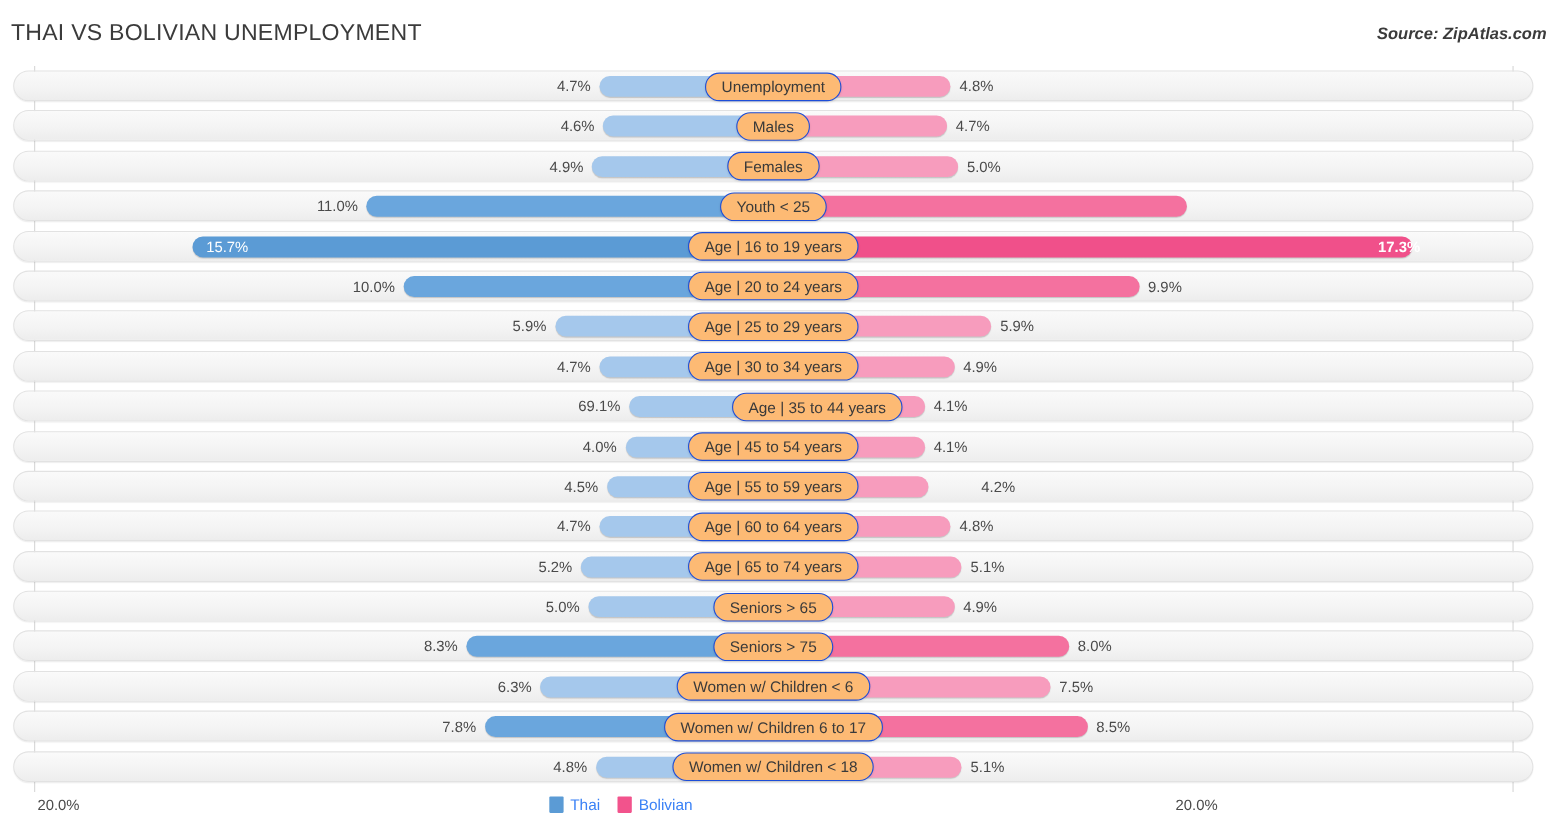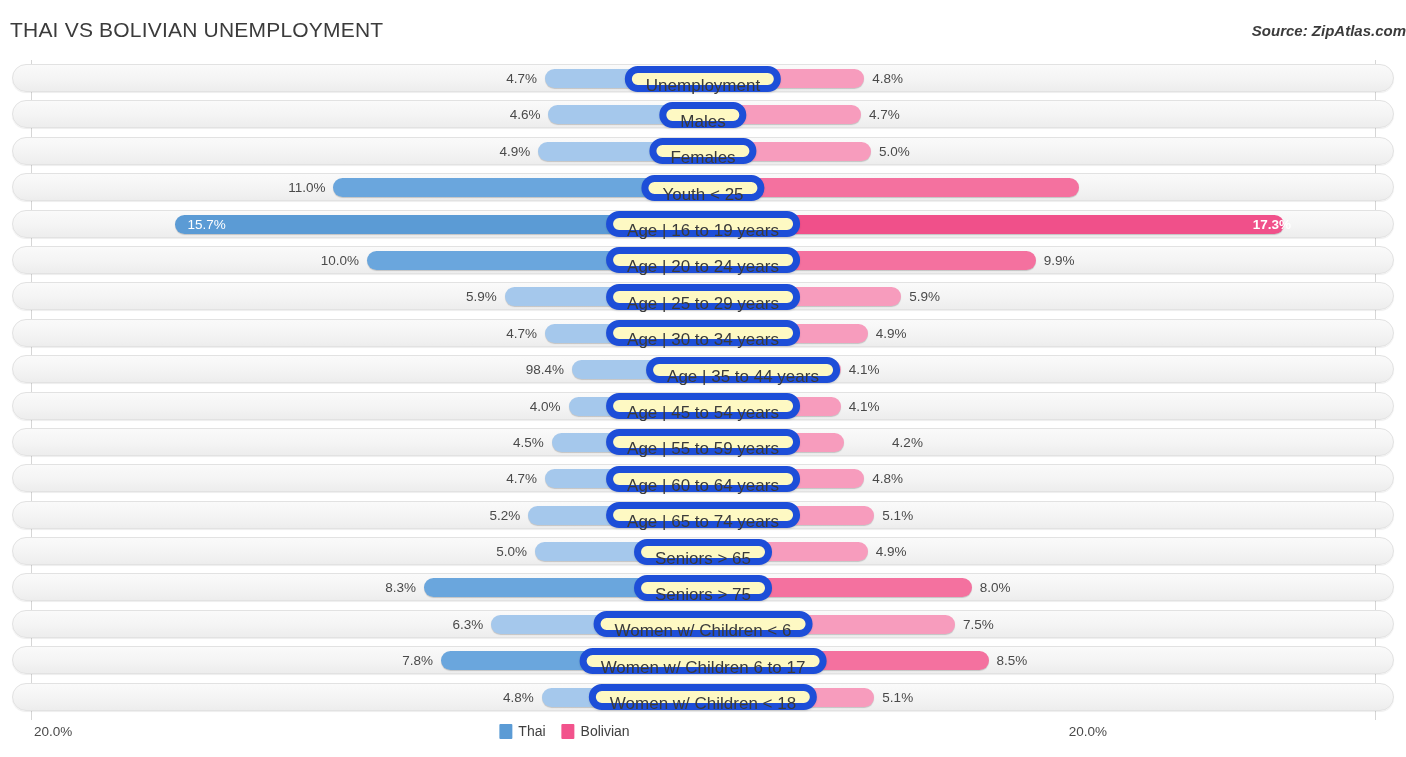--- a/index.html
+++ b/index.html
@@ -100,24 +100,24 @@
   .val.inside { color: #ffffff; }
 
   .catlabel {
     position: absolute;
     top: 5.5px;
     left: 50%;
     transform: translateX(-50%);
     height: 26px;
     line-height: 25px;
     padding: 0 14px;
-    background: #fef9c3;
-    border: 7px solid #1d4ed8;
+    background: #fdba74;
+    border: 1px solid #1d4ed8;
     border-radius: 13px;
-    font-size: 17px;
+    font-size: 14px;
     color: #3a3a3a;
     white-space: nowrap;
     box-shadow: 0 1px 2px rgba(0,0,0,0.13);
     z-index: 5;
   }
 
   
   .footer {
     position: absolute;
     left: 0; top: 720px;
@@ -138,21 +138,21 @@
   }
   .legend {
     position: absolute;
     left: 50%;
     transform: translateX(-50%);
     top: 3px;
     display: flex;
     align-items: center;
     gap: 7px;
     font-size: 14px;
-    color: #404040;
+    color: #3b82f6;
   }
   .legend .entry { display: flex; align-items: center; gap: 6px; margin-right: 9px; }
   .swatch { width: 13px; height: 15px; border-radius: 1px; display: inline-block; }
 </style>
 </head>
 <body>
 
 <div id="page">
 
   <div class="title">THAI VS BOLIVIAN UNEMPLOYMENT</div>
@@ -223,21 +223,21 @@
           <div class="bar left" style="left: 545.08px; width: 157.92px; background: rgb(165, 200, 236);"></div>
           <div class="bar right" style="left: 703px; width: 164.64px; background: rgb(247, 156, 189);"></div>
           <div class="val" style="right: 868.92px;">4.7%</div>
           <div class="val" style="left: 875.64px;">4.9%</div>
           <div class="catlabel" style="left: 703px;">Age | 30 to 34 years</div>
         </div>
         <div class="row">
           <div class="track"></div>
           <div class="bar left" style="left: 571.96px; width: 131.04px; background: rgb(165, 200, 236);"></div>
           <div class="bar right" style="left: 703px; width: 137.76px; background: rgb(247, 156, 189);"></div>
-          <div class="val" style="right: 842.04px;">98.4%</div>
+          <div class="val" style="right: 842.04px;">69.1%</div>
           <div class="val" style="left: 848.76px;">4.1%</div>
           <div class="catlabel" style="left: 743px;">Age | 35 to 44 years</div>
         </div>
         <div class="row">
           <div class="track"></div>
           <div class="bar left" style="left: 568.6px; width: 134.4px; background: rgb(165, 200, 236);"></div>
           <div class="bar right" style="left: 703px; width: 137.76px; background: rgb(247, 156, 189);"></div>
           <div class="val" style="right: 845.4px;">4.0%</div>
           <div class="val" style="left: 848.76px;">4.1%</div>
           <div class="catlabel" style="left: 703px;">Age | 45 to 54 years</div>

